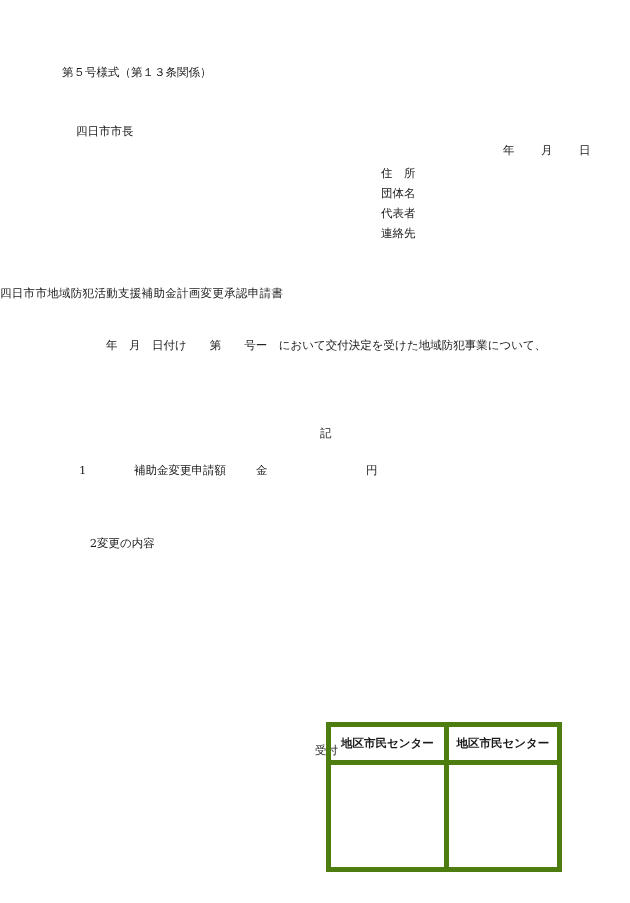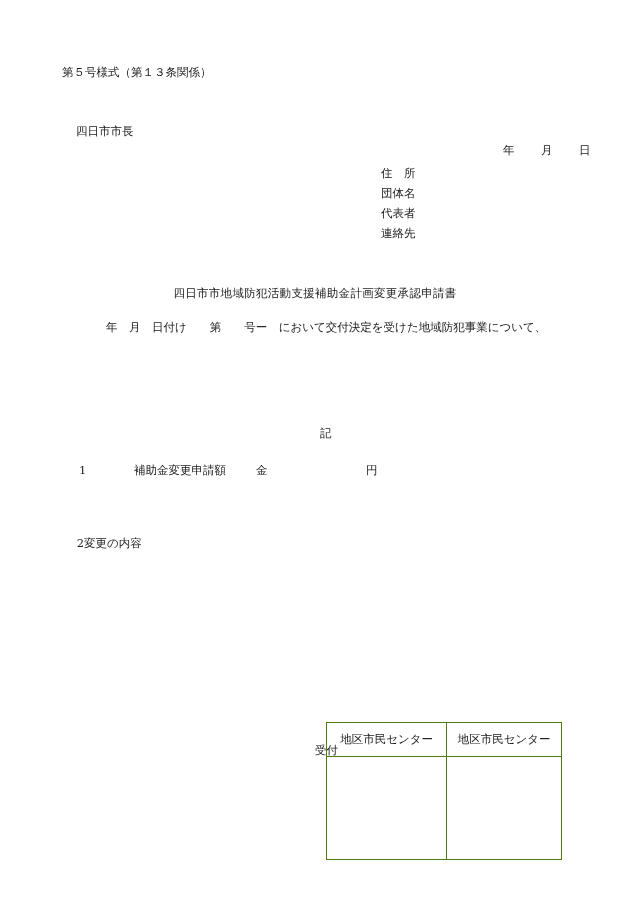--- a/index.html
+++ b/index.html
@@ -8,33 +8,33 @@
       font-family: "DejaVu Serif", "Liberation Serif", serif; color: #1a1a1a;
       font-size: 11.5px; line-height: 1;
     }
     .abs { position: absolute; white-space: nowrap; }
     .form-number { left: 62px; top: 67px; }
     .date-line { left: 503px; top: 107px; margin-top: 38px; }
     .date-line span { display: inline-block; }
     .addressee { left: 76px; top: 126px; }
     .applicant { left: 381px; top: 166px; }
     .applicant div { height: 20px; line-height: 14px; }
-    .title { left: 0; width: 630px; text-align: center; top: 288px; letter-spacing: 0.3px; }
-    .body-para { left: 60px; top: 320px; }
+    .title { left: 0; width: 630px; text-align: left; top: 288px; letter-spacing: 0.3px; }
+    .body-para { left: 60px; top: 338px; }
     .body-para div { height: 21px; line-height: 14px; }
     .ki { left: 320px; top: 428px; }
     .item1 { left: 79px; top: 465px; }
-    .item2 { left: 62px; top: 538px; text-align: right; }
+    .item2 { left: 75px; top: 538px; text-align: right; }
     .receipt-label { left: 315px; top: 706px; margin-top: 39px; }
     table.receipt {
       position: absolute; left: 326px; top: 722px; border-collapse: collapse;
       width: 236px;
     }
     table.receipt th, table.receipt td {
-      border: 1px solid #4d7c0f; padding: 7px; font-weight: normal;
+      border: 5px solid #4d7c0f; padding: 7px; font-weight: bold;
       font-size: 11.5px; text-align: center;
     }
     table.receipt th { height: 19px; }
     table.receipt td { height: 88px; }
     table.receipt .c1 { width: 120px; }
     table.receipt .c2 { width: 114px; }
   </style>
 </head>
 <body>
 

